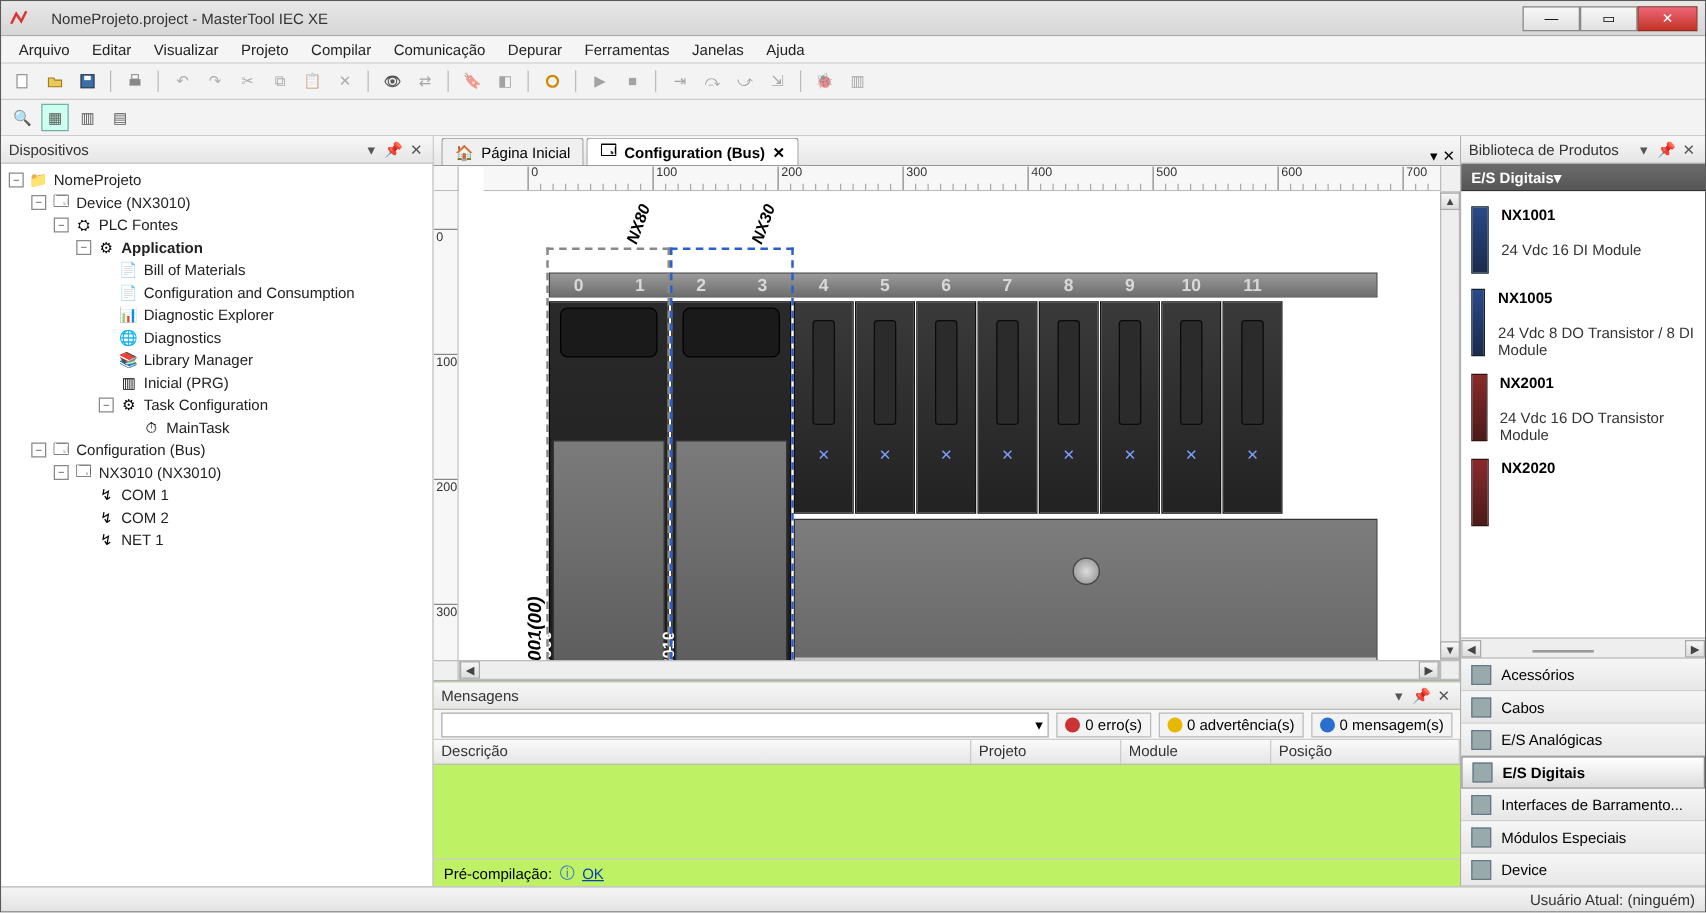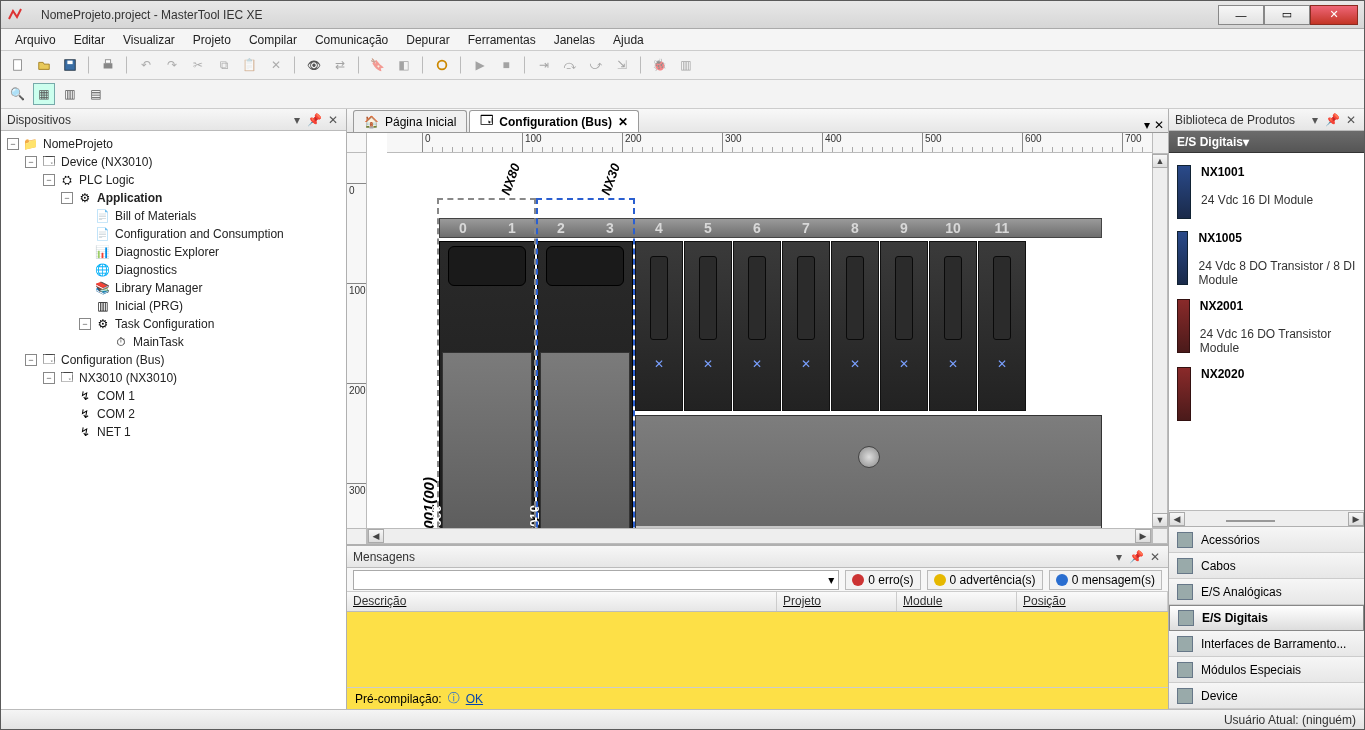--- a/index.html
+++ b/index.html
@@ -81,26 +81,26 @@
 .rackbase .light { position:absolute; left:0; right:0; top:110px; height:30px; background:#c7c7c7; }
 .rackbase .knob { position:absolute; left:50%; top:30px; width:22px; height:22px; margin-left:-11px; border-radius:50%; background:radial-gradient(#ddd,#888); border:1px solid #444; }
 
 .hscroll, .vscroll { background:#eee; border:1px solid #bbb; display:flex; align-items:center; }
 .hscroll { height:16px; }
 .vscroll { width:16px; flex-direction:column; }
 .sbtn { width:16px; height:14px; display:flex; align-items:center; justify-content:center; font-size:9px; color:#444; background:linear-gradient(#f7f7f7,#ddd); border:1px solid #aaa; }
 .strack { flex:1; background:#e7e7e7; }
 
 
-.msgpanel { height: 164px; display:flex; flex-direction:column; border-top:1px solid #b0b0b0; background:#fde047; }
+.msgpanel { height: 164px; display:flex; flex-direction:column; border-top:1px solid #b0b0b0; background:#bef264; }
 .msgfilter { height: 24px; display:flex; align-items:center; gap:6px; padding:0 6px; border-bottom:1px solid #ccc; background:#f7f7f7; }
 .msgfilter .combo { flex:1; max-width:520px; height:20px; border:1px solid #aaa; background:#fff; display:flex; align-items:center; padding:0 4px; }
 .pill { display:flex; align-items:center; gap:4px; padding:2px 6px; border:1px solid #bbb; background:#f3f3f3; }
 .pill .dot { width:12px; height:12px; border-radius:50%; display:inline-block; }
-.msgcols { height:20px; display:flex; background:linear-gradient(#fafafa,#e6e6e6); border-bottom:1px solid #bbb;text-decoration:underline; }
+.msgcols { height:20px; display:flex; background:linear-gradient(#fafafa,#e6e6e6); border-bottom:1px solid #bbb; }
 .msgcols .col { padding:2px 6px; border-right:1px solid #ccc; color:#333; }
 .msgrows { flex:1; }
 .msgstatus { height:22px; border-top:1px solid #ccc; display:flex; align-items:center; padding:0 8px; gap:6px; }
 .msgstatus a { color:#0645ad; text-decoration:underline; }
 
 
 .rightpanel { width:196px; display:flex; flex-direction:column; border-left:1px solid #b0b0b0; background:#f1f1f1; }
 .catbody { flex:1; overflow:hidden; display:flex; flex-direction:column; }
 .catheader { height:22px; background:linear-gradient(#6c6c6c,#555); color:#fff; font-weight:bold; display:flex; align-items:center; padding:0 8px; border-bottom:1px solid #333; }
 .prodlist { overflow:auto; padding:6px 4px; background:#fff; }
@@ -239,21 +239,21 @@
             <span class="tlabel-i">NomeProjeto</span>
           </div>
           <div class="treerow" style="--d: 1;">
             <span class="tw">−</span>
             <span class="ticon">🗔</span>
             <span class="tlabel">Device (NX3010)</span>
           </div>
           <div class="treerow" style="--d: 2;">
             <span class="tw">−</span>
             <span class="ticon">⛭</span>
-            <span class="tlabel">PLC Logic</span>
+            <span class="tlabel">PLC Fontes</span>
           </div>
           <div class="treerow bold" style="--d: 3;">
             <span class="tw">−</span>
             <span class="ticon">⚙</span>
             <span class="tlabel">Application</span>
           </div>
           <div class="treerow" style="--d: 4;">
             <span class="tw blank"></span>
             <span class="ticon">📄</span>
             <span class="tlabel">Bill of Materials</span>

